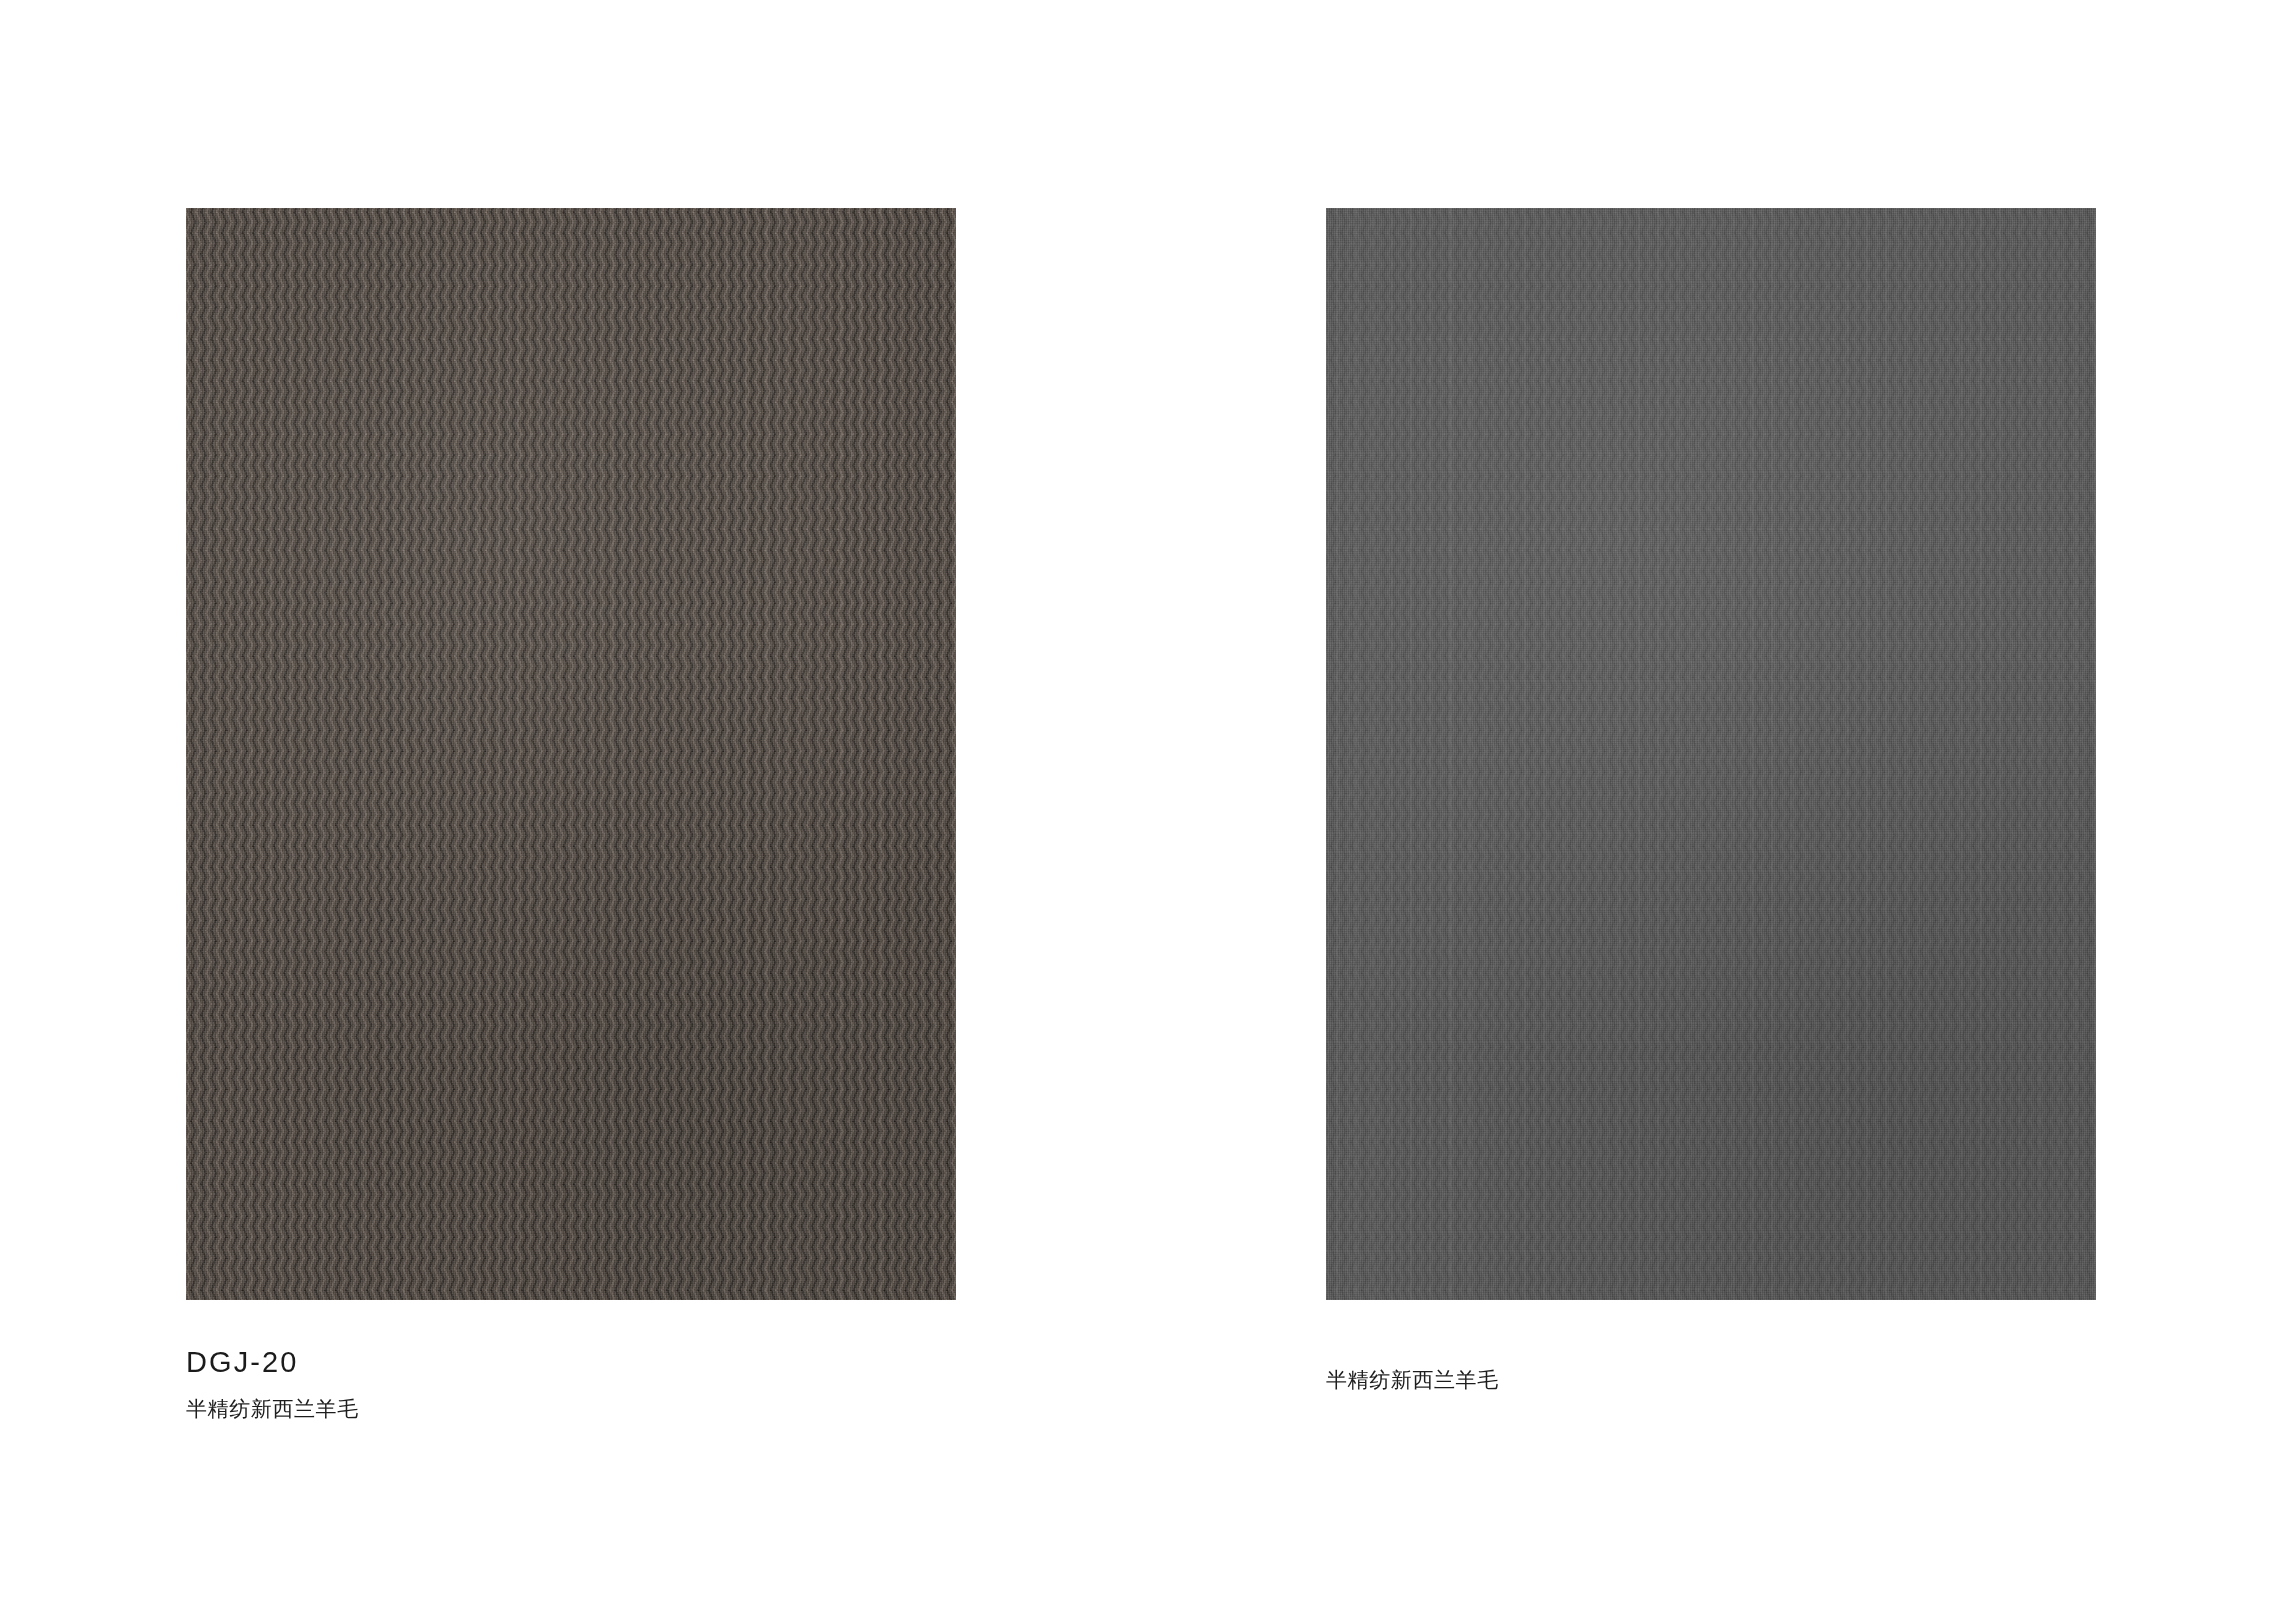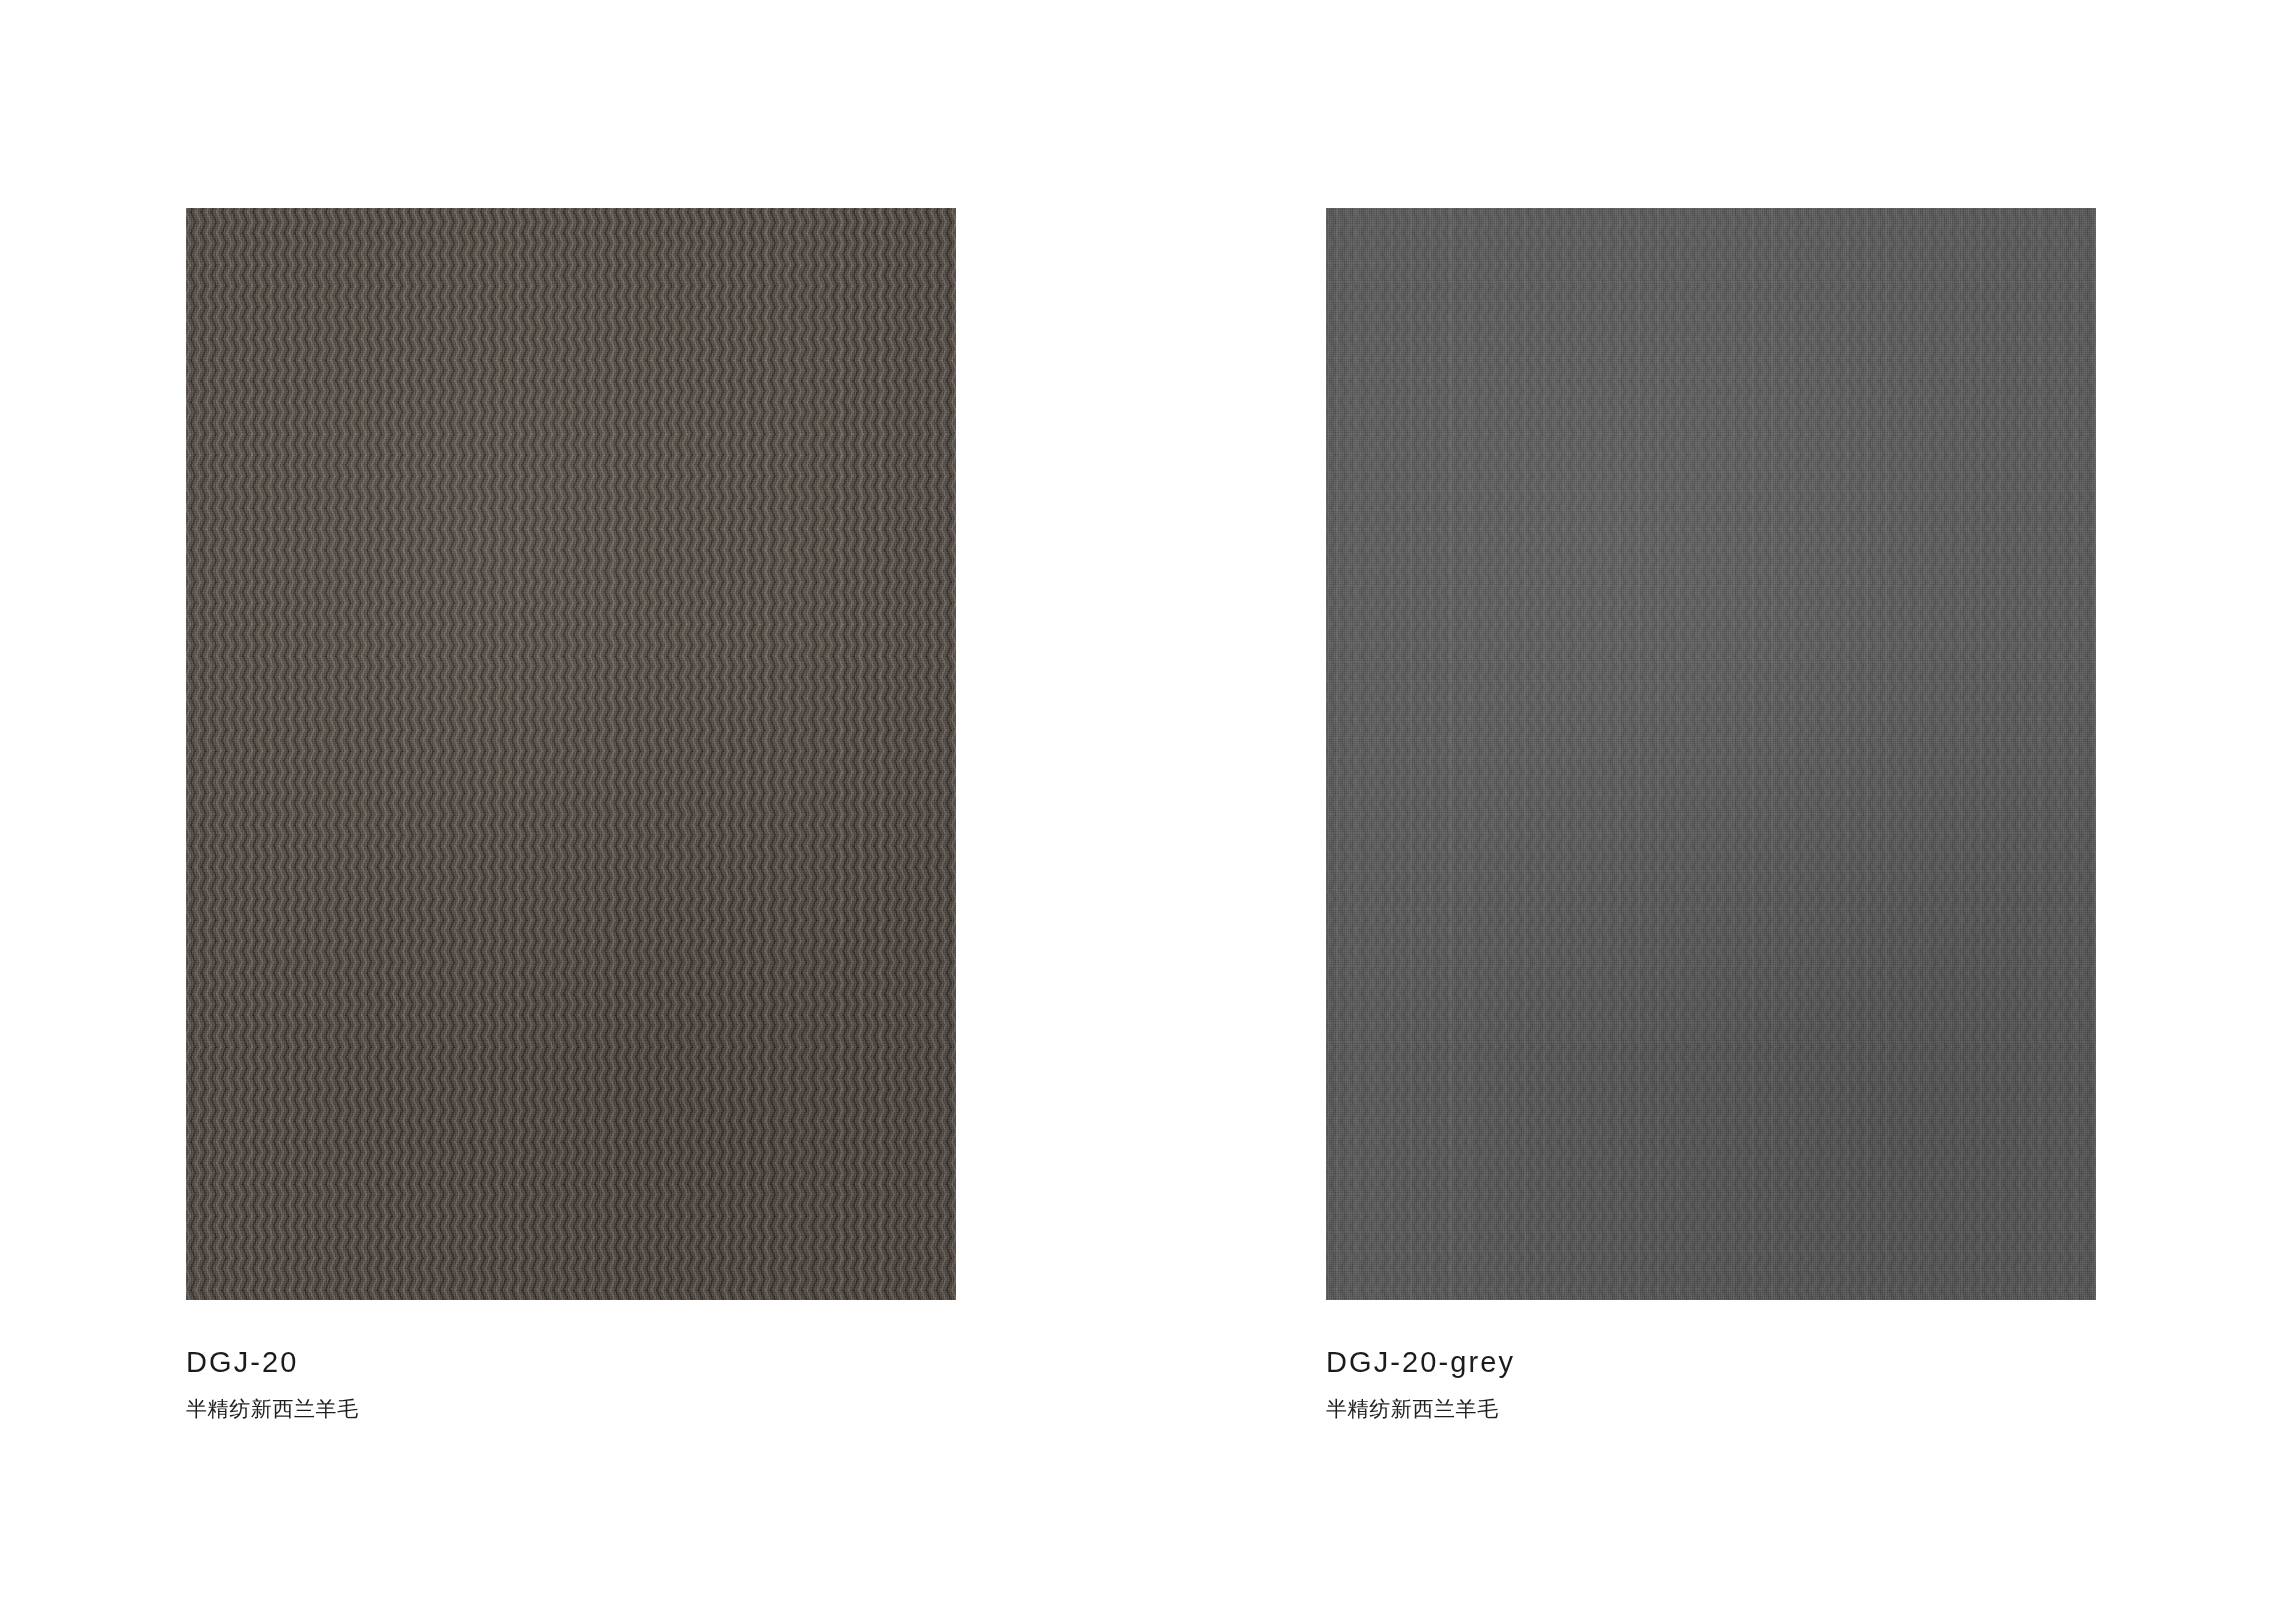--- a/index.html
+++ b/index.html
@@ -342,19 +342,18 @@
           <div class="band" style="top:1088px;background:repeating-linear-gradient(-68deg,rgba(255,255,255,0.085) 0px,rgba(255,255,255,0.085) 1.9px,rgba(0,0,0,0) 1.9px,rgba(0,0,0,0) 4.8px,rgba(0,0,0,0.105) 4.8px,rgba(0,0,0,0.105) 6.7px,rgba(0,0,0,0) 6.7px,rgba(0,0,0,0) 9.6px);"></div>
           <div class="band" style="top:1099px;background:repeating-linear-gradient(68deg,rgba(255,255,255,0.085) 0px,rgba(255,255,255,0.085) 1.9px,rgba(0,0,0,0) 1.9px,rgba(0,0,0,0) 4.8px,rgba(0,0,0,0.105) 4.8px,rgba(0,0,0,0.105) 6.7px,rgba(0,0,0,0) 6.7px,rgba(0,0,0,0) 9.6px);"></div>
           <div class="band" style="top:1110px;background:repeating-linear-gradient(-68deg,rgba(255,255,255,0.085) 0px,rgba(255,255,255,0.085) 1.9px,rgba(0,0,0,0) 1.9px,rgba(0,0,0,0) 4.8px,rgba(0,0,0,0.105) 4.8px,rgba(0,0,0,0.105) 6.7px,rgba(0,0,0,0) 6.7px,rgba(0,0,0,0) 9.6px);"></div>
           <div class="band" style="top:1120px;background:repeating-linear-gradient(68deg,rgba(255,255,255,0.085) 0px,rgba(255,255,255,0.085) 1.9px,rgba(0,0,0,0) 1.9px,rgba(0,0,0,0) 4.8px,rgba(0,0,0,0.105) 4.8px,rgba(0,0,0,0.105) 6.7px,rgba(0,0,0,0) 6.7px,rgba(0,0,0,0) 9.6px);"></div>
         </div>
       <div class="grain"></div>
       <div class="shade"></div>
     <div style="position: absolute; inset: 0px; pointer-events: none; background: rgb(99, 99, 99); mix-blend-mode: soft-light; opacity: 0.22;"></div>
       </div>
     <div class="caption">
-      <div class="title">DGJ-20-grey</div>
       <div class="subtitle">半精纺新西兰羊毛</div>
     </div>
   </div>
 
 </div>
 
 
 </body></html>

